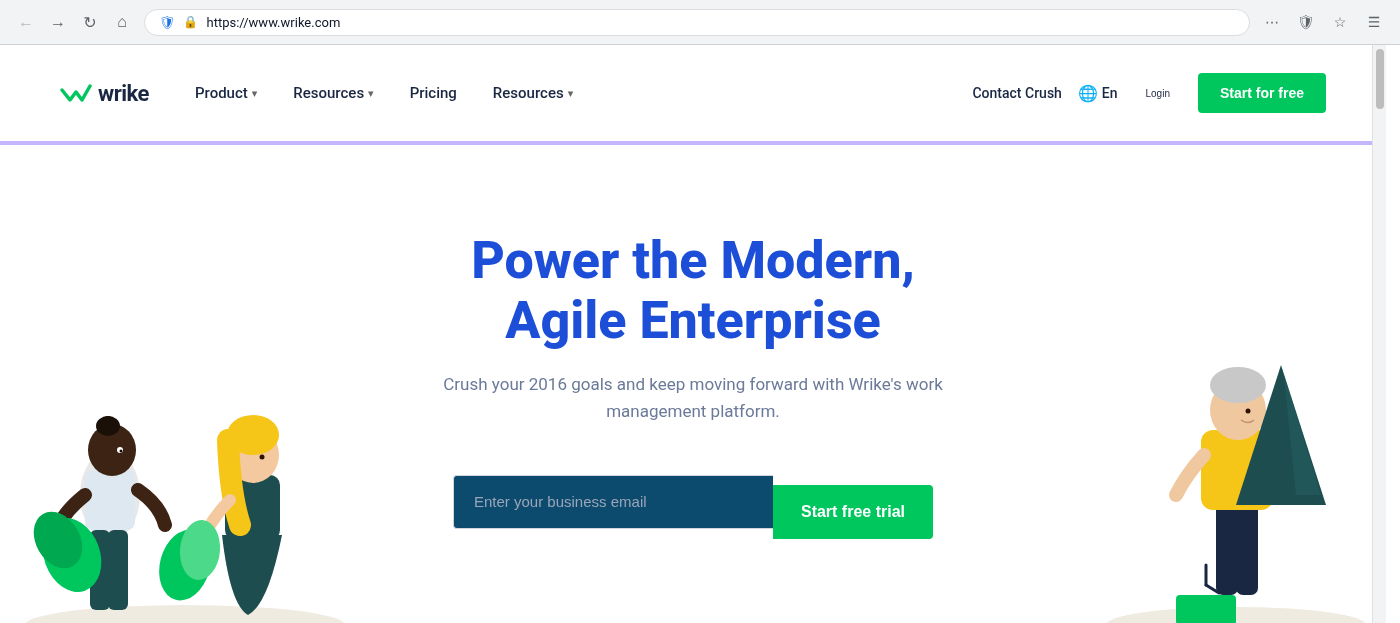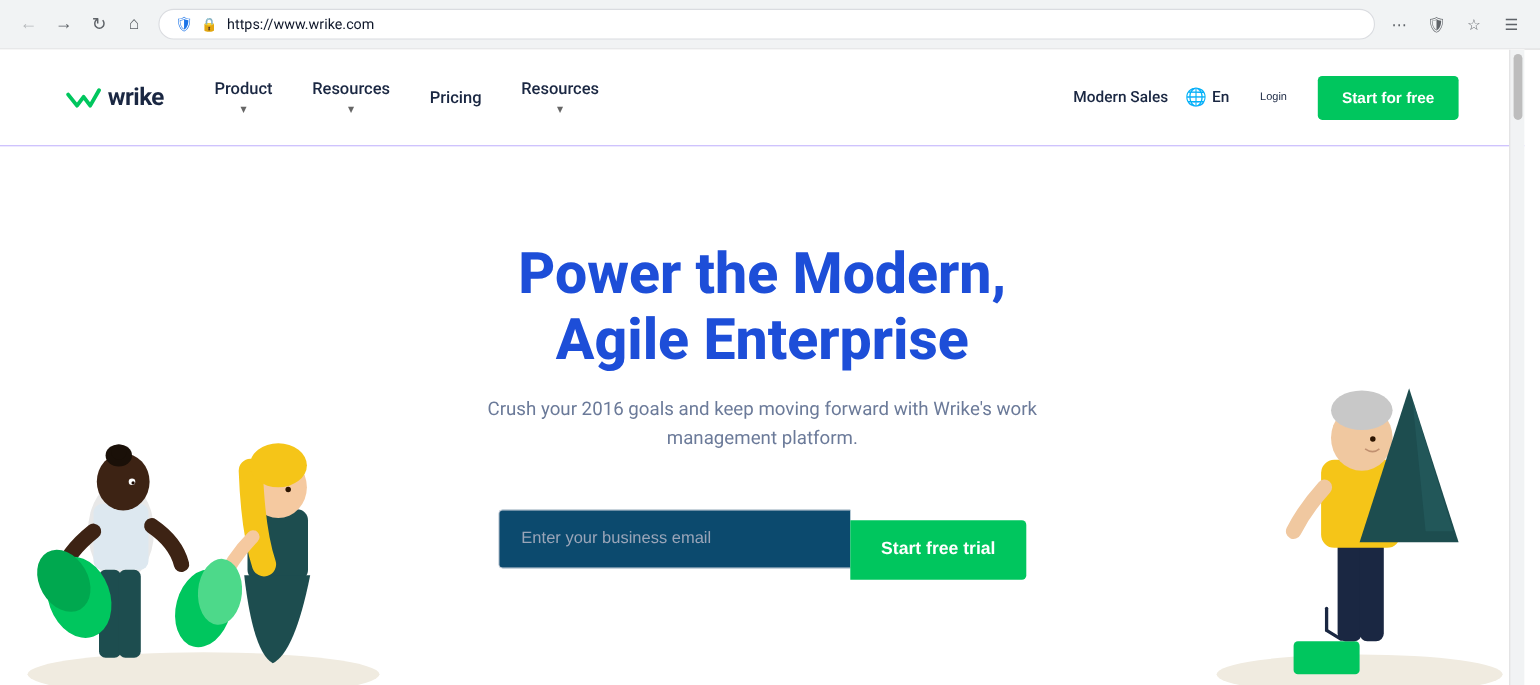--- a/index.html
+++ b/index.html
@@ -94,23 +94,23 @@
       min-height: 580px;
       background: #fff;
       overflow: hidden;
     }
 
     
     .navbar {
       display: flex;
       align-items: center;
       padding: 0 60px;
-      height: 88px;
+      height: 100px;
       background: #fff;
-      border-bottom: 1px solid #c4b5fd;
+      border-bottom: 4px solid #c4b5fd;
       position: relative;
       z-index: 10;
     }
     .logo {
       display: flex;
       align-items: center;
       gap: 6px;
       text-decoration: none;
       margin-right: 30px;
     }
@@ -134,21 +134,20 @@
       display: flex;
       align-items: center;
       gap: 4px;
       padding: 8px 16px;
       font-size: 15px;
       color: #1a2742;
       font-weight: 500;
       cursor: pointer;
       border-radius: 4px;
       text-decoration: none;
-      flex-direction: column;
     }
     .nav-arrow { font-size: 11px; color: #666; }
     .nav-right {
       display: flex;
       align-items: center;
       gap: 16px;
     }
     .contact-sales {
       font-size: 14px;
       color: #1a2742;
@@ -313,21 +312,21 @@
       <a class="nav-item">
         <span>Pricing</span>
       </a>
       <a class="nav-item">
         <span>Resources</span>
         <span class="nav-arrow">▾</span>
       </a>
     </div>
 
     <div class="nav-right">
-      <span class="contact-sales">Modern Sales</span>
+      <span class="contact-sales">Contact Crush</span>
       <div class="lang-selector">
         <span class="globe-icon">🌐</span>
         <span>En</span>
       </div>
       <button class="login-btn">Login</button>
       <button class="start-free-btn">Start for free</button>
     </div>
   </nav>
 
   <section class="hero">

